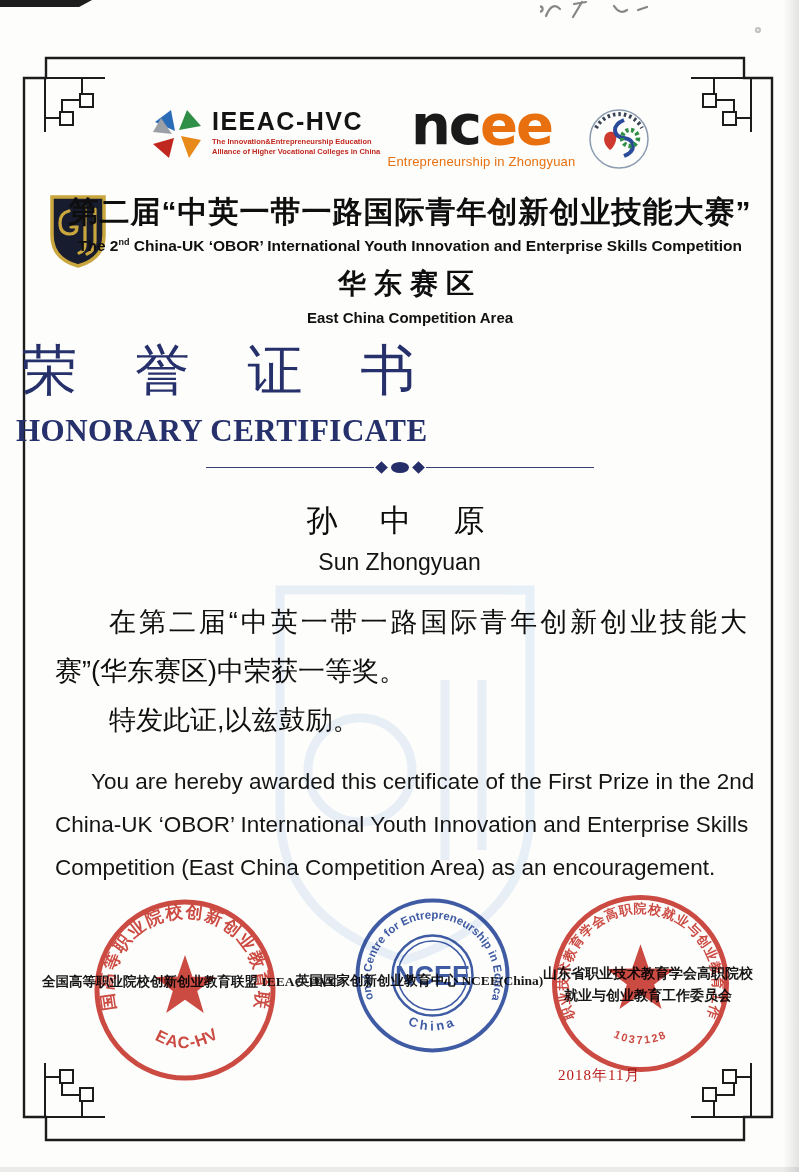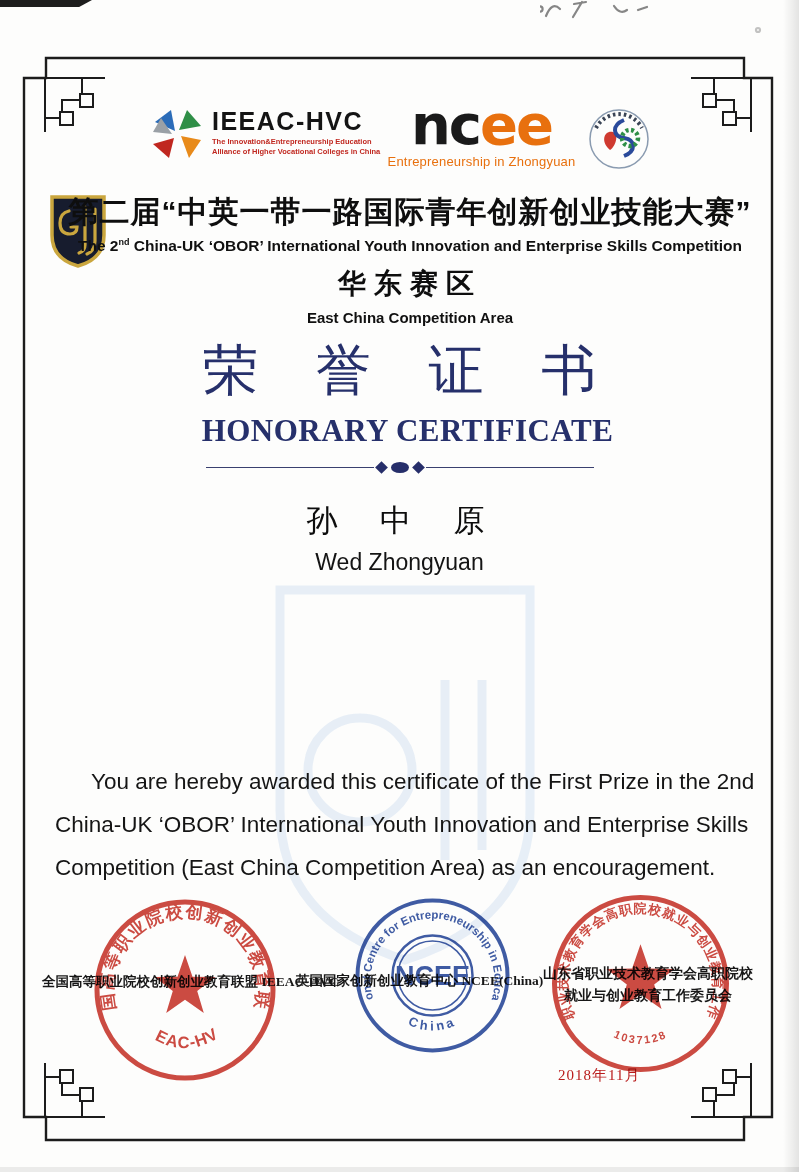--- a/index.html
+++ b/index.html
@@ -30,21 +30,21 @@
 
   
   .title-block{left:60px;top:194px;width:700px;text-align:center;}
   .title-zh{font-size:30px;font-weight:bold;line-height:36px;letter-spacing:1px;color:#0e0e0e;}
   .title-en{font-size:15.5px;font-weight:bold;line-height:20px;margin-top:2px;color:#101010;}
   .title-en sup{font-size:9px;}
   .region-zh{font-size:28px;font-weight:bold;letter-spacing:8px;margin-top:9px;color:#0e0e0e;}
   .region-en{font-size:15px;font-weight:bold;margin-top:6px;color:#101010;}
 
   
-  .cert-block{left:0;top:340px;width:799px;text-align:center;color:#26306b;}
+  .cert-block{left:0;top:340px;width:799px;color:#26306b;}
   .cert-zh{font-family:"Liberation Serif","DejaVu Serif",serif;font-size:55px;line-height:62px;
     letter-spacing:22px;padding-left:22px;}
   .cert-en{font-family:"Liberation Serif","DejaVu Serif",serif;font-size:31px;font-weight:bold;
     letter-spacing:0.5px;margin-top:11px;margin-left:16px;}
   .divider{margin-top:13px;display:flex;align-items:center;justify-content:center;}
   .dline{width:168px;height:1.6px;background:#39406f;}
   .dia{width:9px;height:9px;background:#262e6a;transform:rotate(45deg);margin:0 3px;}
   .ell{width:18px;height:11px;background:#262e6a;border-radius:50%;margin:0 2px;}
 
   
@@ -169,23 +169,27 @@
       <div class="dline"></div>
       <div class="dia"></div>
       <div class="ell"></div>
       <div class="dia"></div>
       <div class="dline"></div>
     </div>
   </div>
 
   <div class="abs recipient">
     <div class="name-zh">孙 中 原</div>
-    <div class="name-en">Wed Zhongyuan</div>
-  </div>
-
+    <div class="name-en">Sun Zhongyuan</div>
+  </div>
+
+  <div class="abs zh-body">
+    <p>在第二届“中英一带一路国际青年创新创业技能大赛”(华东赛区)中荣获一等奖。</p>
+    <p>特发此证,以兹鼓励。</p>
+  </div>
 
   <div class="abs en-body">You are hereby awarded this certificate of the First Prize in the 2nd China-UK ‘OBOR’ International Youth Innovation and Enterprise Skills Competition (East China Competition Area) as an encouragement.</div>
 
   <div class="abs caption cap-left">全国高等职业院校创新创业教育联盟 IEEAC-HVC</div>
   <div class="abs caption cap-mid">英国国家创新创业教育中心 NCEE(China)</div>
   <div class="abs caption cap-right">
     <div>山东省职业技术教育学会高职院校</div>
     <div>就业与创业教育工作委员会</div>
   </div>
 

